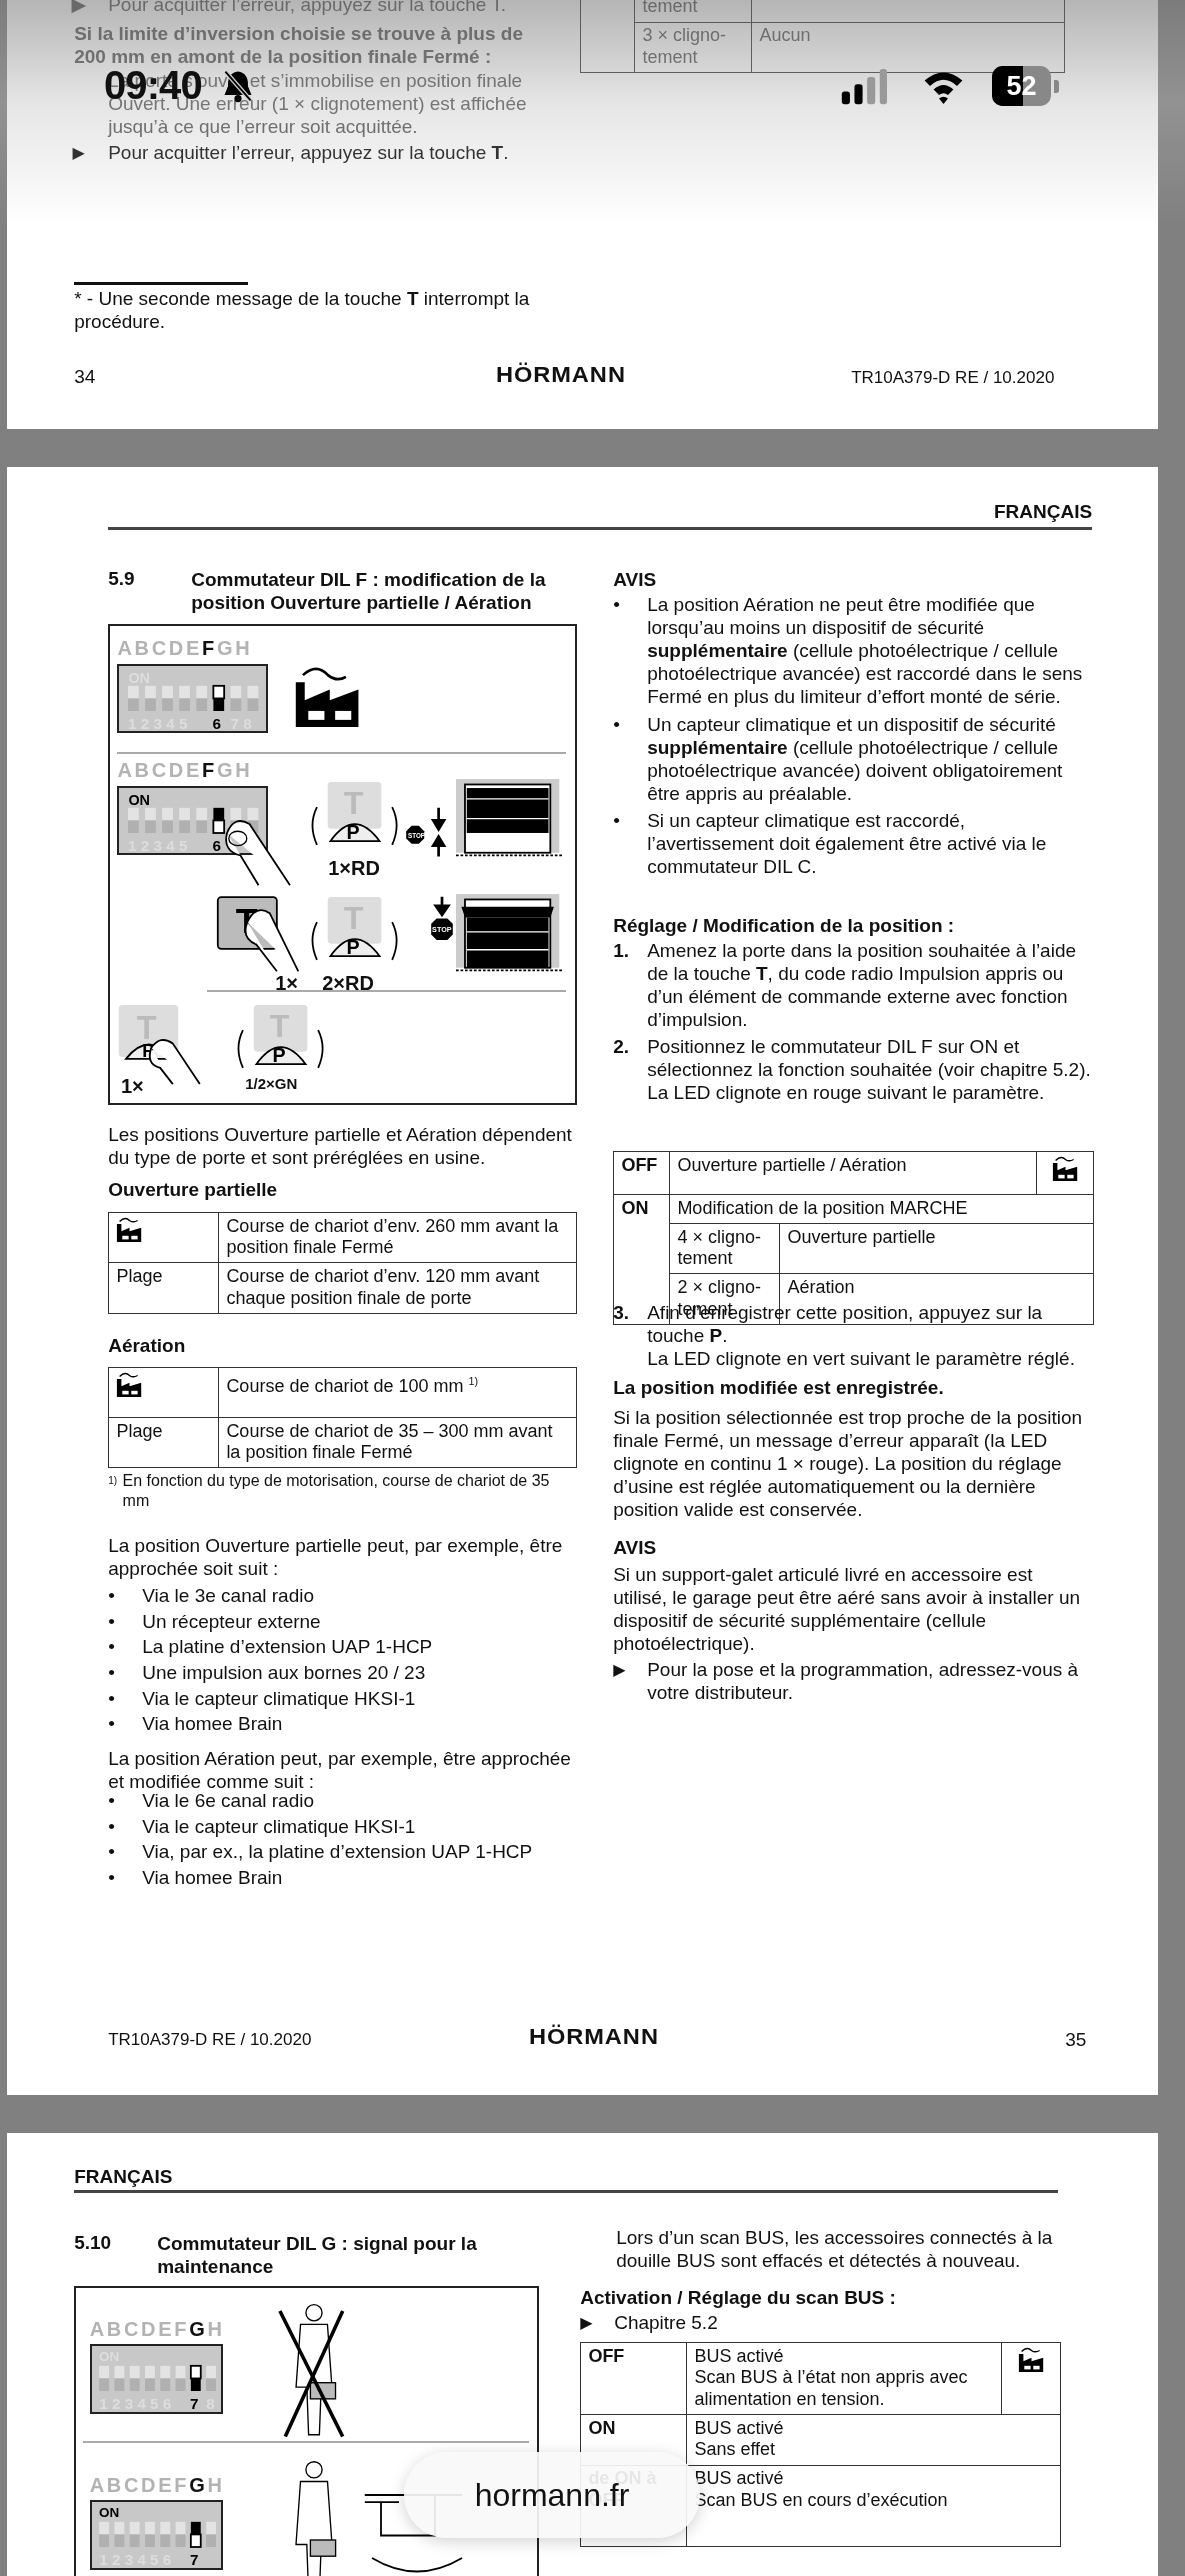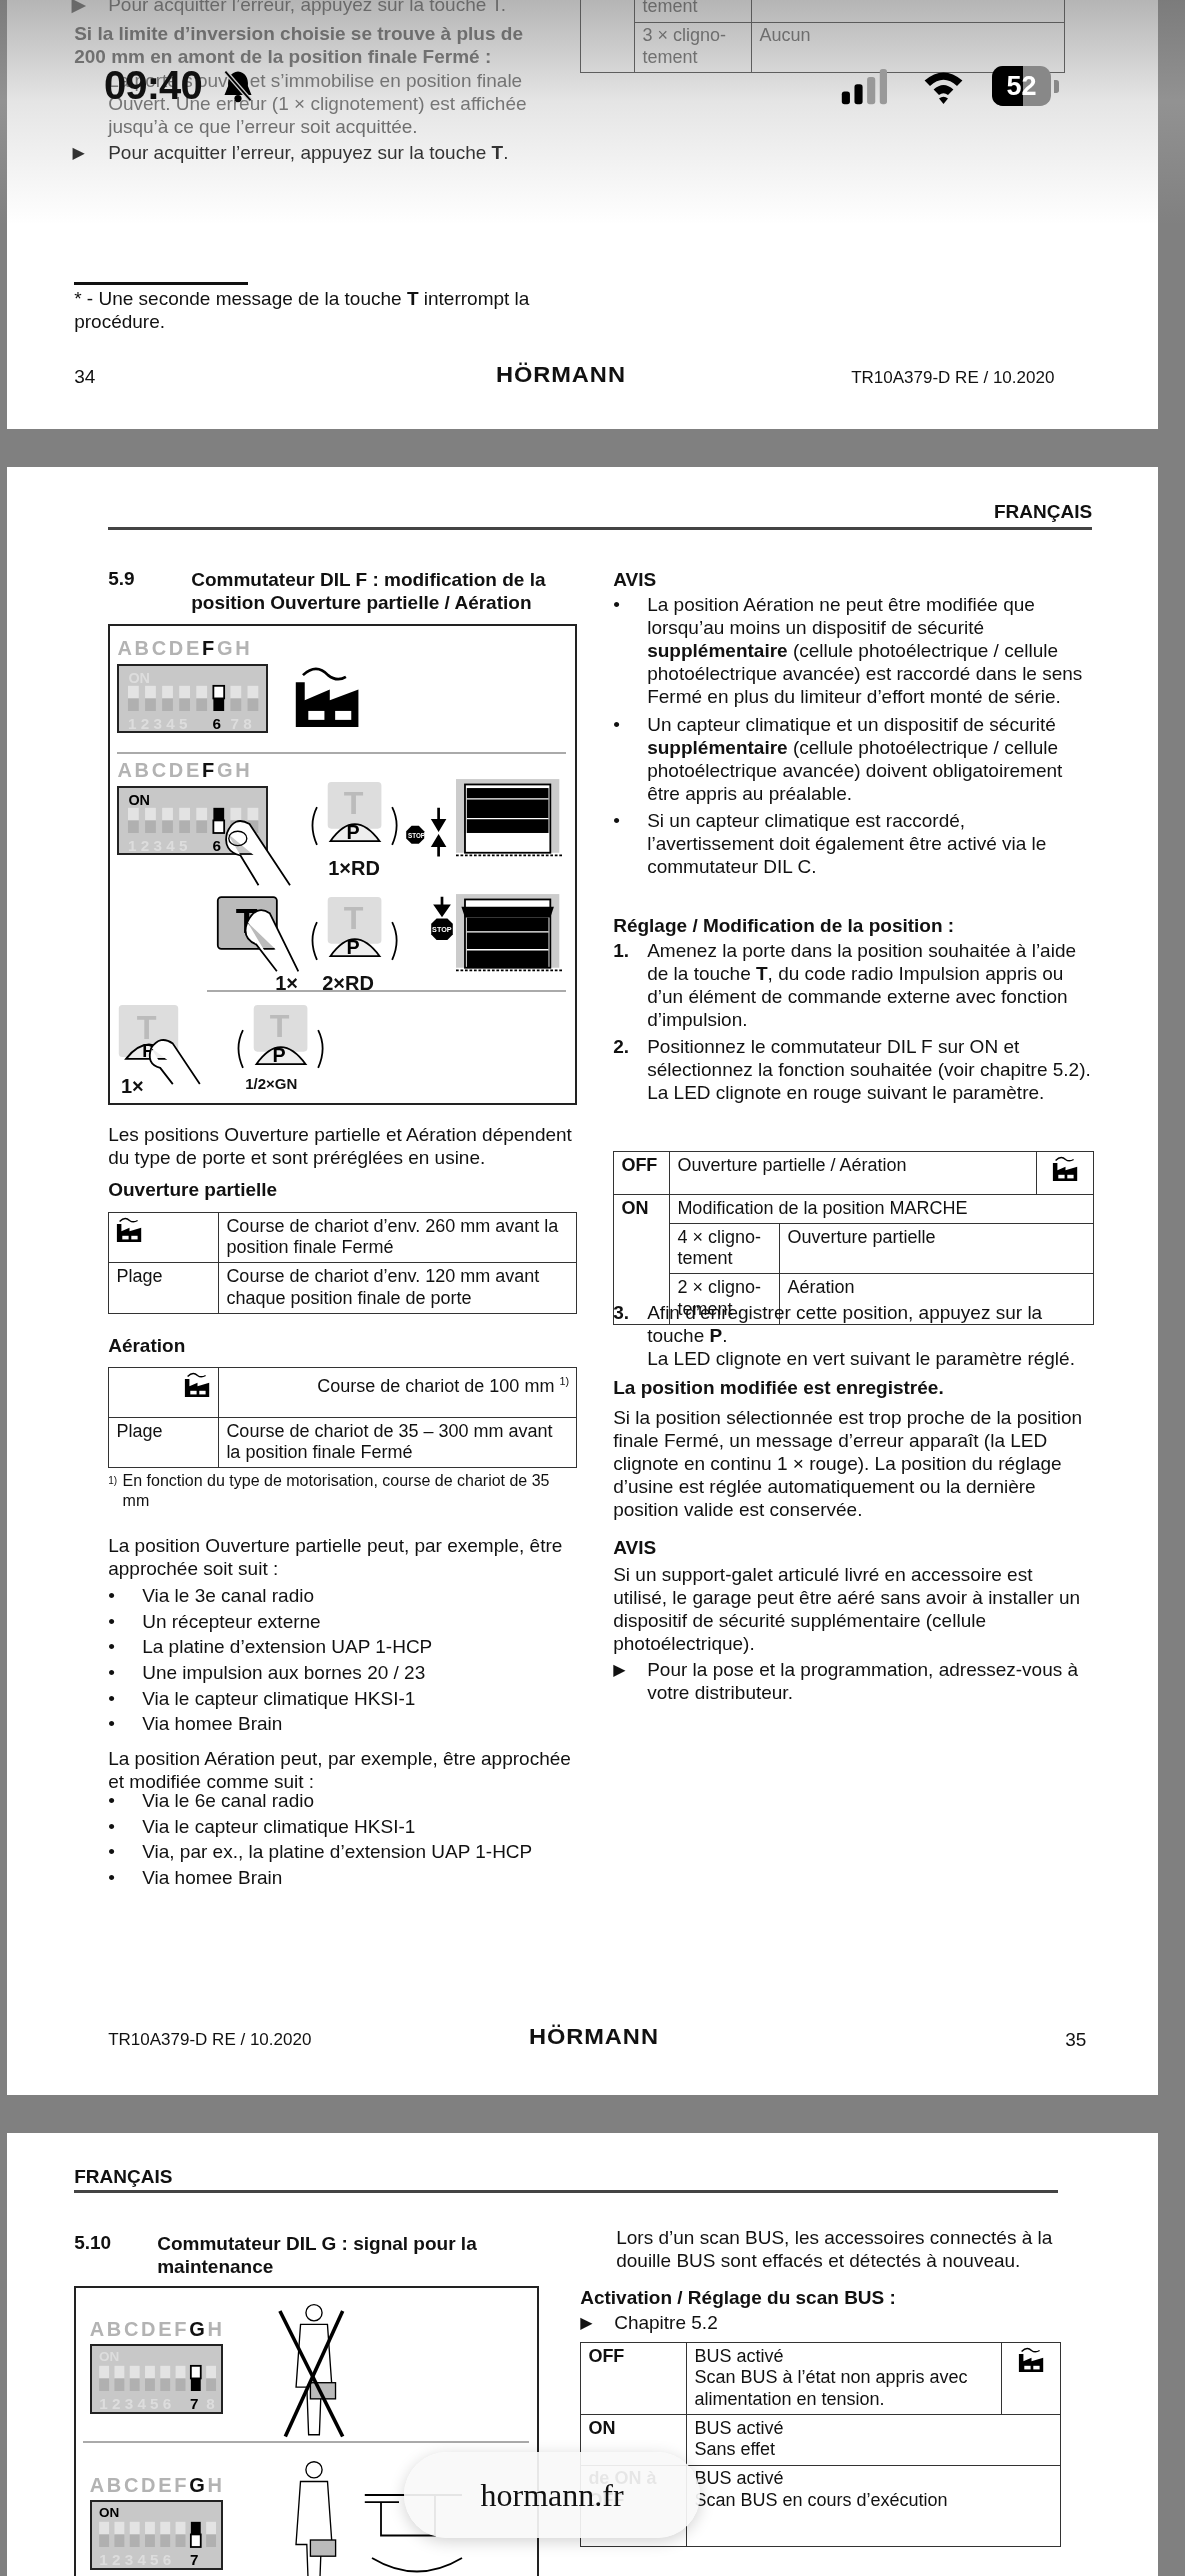--- a/index.html
+++ b/index.html
@@ -235,21 +235,21 @@
     <tr>
       <td>Plage</td>
       <td>Course de chariot d’env. 120 mm avant chaque position finale de porte</td>
     </tr>
   </tbody>
     </table>
 
   <div class="abs t b" style="left:101px; top:867px;">Aération</div>
   <table class="doc abs" style="left:101px; top:900px; width:469px;">
     <tbody>
-        <tr style="height:50px;text-align:right;">
+        <tr style="height:50px;">
       <td style="width:110px;">
         <svg class="factory" viewBox="0 0 30 30">
               <path d="M4 6 Q10 0 15 5 Q19 8 24 5" fill="none" stroke="#000" stroke-width="1.6"></path>
               <path d="M1 9 H6 V17 L15 13 V17 L28 13 V29 H1 Z" fill="#000"></path>
               <rect x="7" y="22" width="7" height="4" fill="#fff"></rect>
               <rect x="17" y="22" width="7" height="4" fill="#fff"></rect>
             </svg>
       </td>
       <td><span>Course de chariot de 100 mm</span> <sup style="font-size:10.8px;">1)</sup></td>
     </tr>
@@ -455,21 +455,21 @@
     <tr style="height:81px;">
       <td class="b">de ON à OFF</td>
       <td colspan="2" style="white-space:pre-line;">BUS activé
 Scan BUS en cours d’exécution</td>
     </tr>
   </tbody>
     </table>
 </div>
 
 <div class="pill">
-  <span style="font-size:32px; color:#111; font-family:Liberation Serif, serif;">hormann.fr</span>
+  <span style="font-size:32px; color:#111; font-family:Liberation Sans, sans-serif;">hormann.fr</span>
 </div>
 
 <div class="overlay-top"></div>
 <div class="status">
   <div class="abs b" style="left:104px; top:63px; font-size:40px; letter-spacing:-0.9px;">09:40</div>
   <svg class="abs" style="left:220px; top:68px;" width="36" height="36" viewBox="0 0 40 40">
     <path d="M20 4 Q8 6 9 20 L5 30 H35 L31 20 Q32 6 20 4 Z" fill="#000"></path>
     <circle cx="20" cy="34" r="4" fill="#000"></circle>
     <line x1="6" y1="4" x2="34" y2="36" stroke="#ccc" stroke-width="5"></line>
     <line x1="6" y1="4" x2="34" y2="36" stroke="#000" stroke-width="2"></line>

